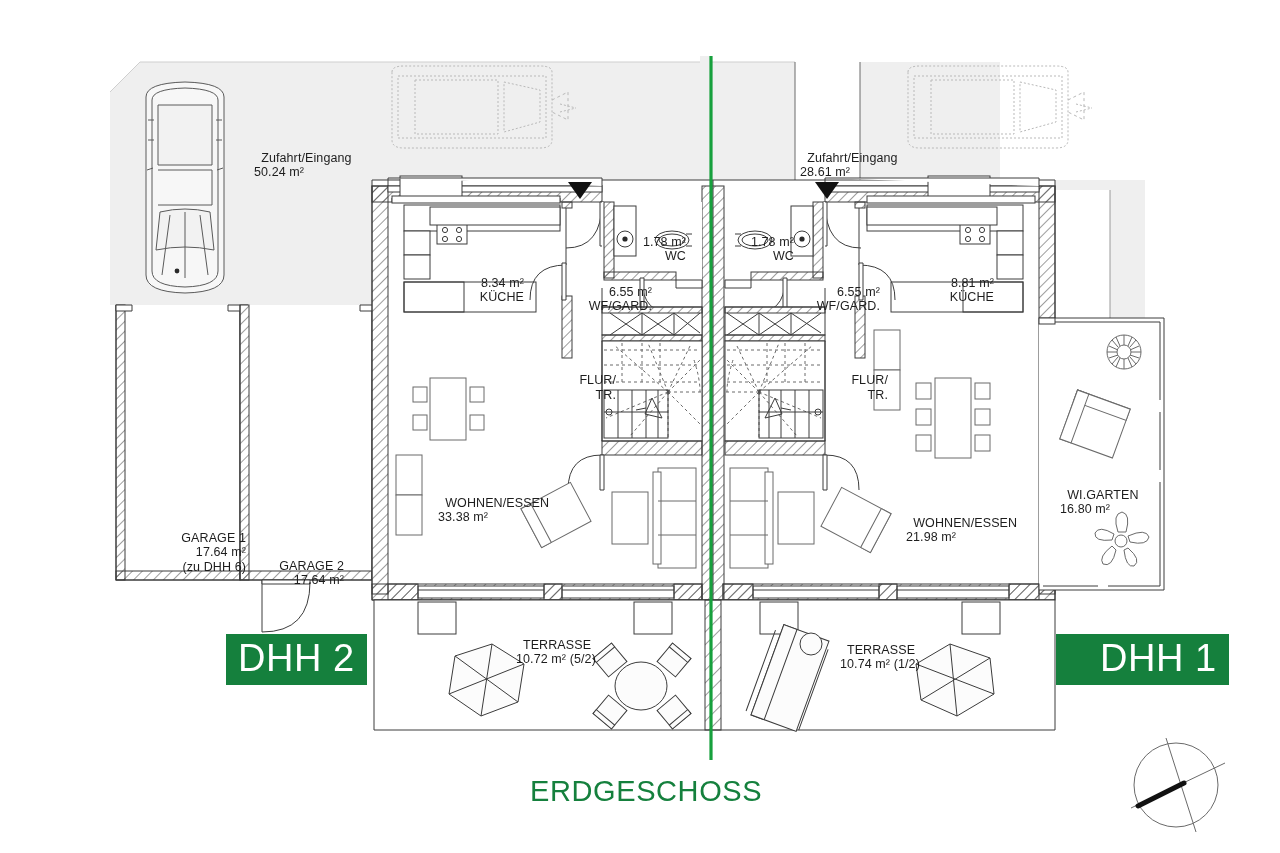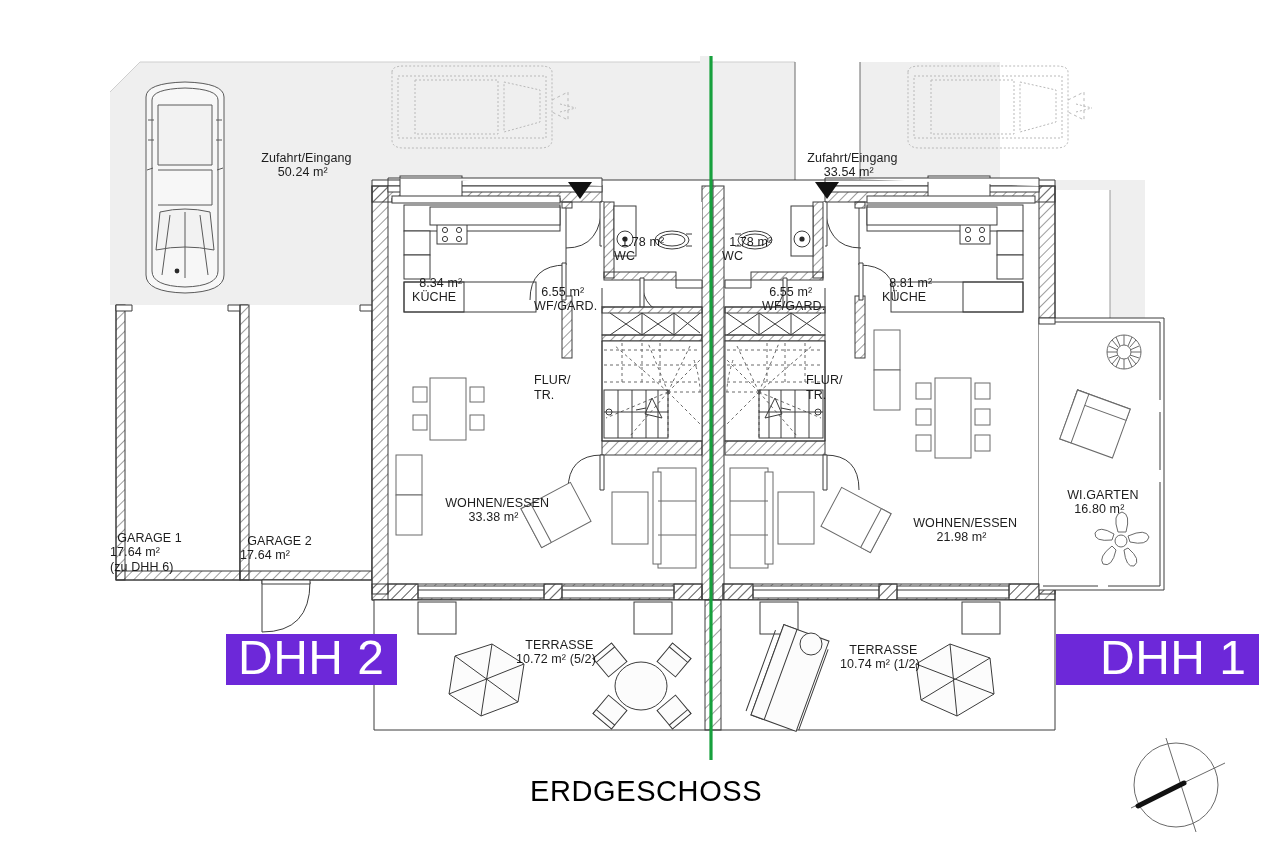--- a/index.html
+++ b/index.html
@@ -1,23 +1,23 @@
 <!DOCTYPE html>
 <html><head>
 <meta charset="utf-8">
 <style>
   html,body{margin:0;padding:0;background:#ffffff;}
   body{width:1280px;height:853px;position:relative;overflow:hidden;
        font-family:"Liberation Sans","DejaVu Sans",sans-serif;color:#1a1a1a;}
   #plan{position:absolute;left:0;top:0;width:1280px;height:853px;}
-  .lbl{position:absolute;font-size:12.5px;line-height:14.5px;color:#1d1d1d;white-space:pre;letter-spacing:.1px;text-align:center;}
-  .lbl.c{text-align:left;}
-  .badge{position:absolute;background:#6d28d9;color:#ffffff;font-size:48px;line-height:44px;
+  .lbl{position:absolute;font-size:12.5px;line-height:14.5px;color:#1d1d1d;white-space:pre;letter-spacing:.1px;}
+  .lbl.c{text-align:right;}
+  .badge{position:absolute;background:#15803d;color:#ffffff;font-size:38px;line-height:44px;
          padding:2px 12px 5px 12px;letter-spacing:.5px;font-weight:400;}
-  .title{position:absolute;font-size:29px;letter-spacing:.6px;color:#000000;}
+  .title{position:absolute;font-size:29px;letter-spacing:.6px;color:#15803d;}
 </style>
 </head>
 <body>
 
 <svg id="plan" viewBox="0 0 1280 853">
   <defs>
     <pattern id="hatch" width="7" height="7" patternTransform="rotate(45)" patternUnits="userSpaceOnUse">
       <line x1="0" y1="0" x2="0" y2="7" stroke="#3c3c3c" stroke-width="1"></line>
     </pattern>
     <pattern id="hatchTer" width="9" height="9" patternTransform="rotate(45)" patternUnits="userSpaceOnUse">
@@ -421,27 +421,27 @@
       <line x1="1138" y1="806" x2="1184" y2="783" stroke="#111111" stroke-width="5" stroke-linecap="round"></line>
     </g>
 
   </g>
 </svg>
 
 <div class="lbl" style="left:254px;top:136px;">
   <span>Zufahrt/Eingang</span><br><span>50.24 m²</span>
 </div>
 <div class="lbl" style="left:800px;top:136px;">
-  <span>Zufahrt/Eingang</span><br><span>33.54 m²</span>
-</div>
-
-<div class="lbl c" style="left:110px;top:516px;width:130px;">
+  <span>Zufahrt/Eingang</span><br><span>28.61 m²</span>
+</div>
+
+<div class="lbl c" style="left:116px;top:516px;width:130px;">
   <span>GARAGE 1</span><br><span>17.64 m²</span><br><span>(zu DHH 6)</span>
 </div>
-<div class="lbl c" style="left:240px;top:519px;width:104px;">
+<div class="lbl c" style="left:240px;top:544px;width:104px;">
   <span>GARAGE 2</span><br><span>17.64 m²</span>
 </div>
 
 <div class="lbl c" style="left:412px;top:261px;width:112px;">
   <span>8.34 m²</span><br><span>KÜCHE</span>
 </div>
 <div class="lbl c" style="left:882px;top:261px;width:112px;">
   <span>8.81 m²</span><br><span>KÜCHE</span>
 </div>
 

